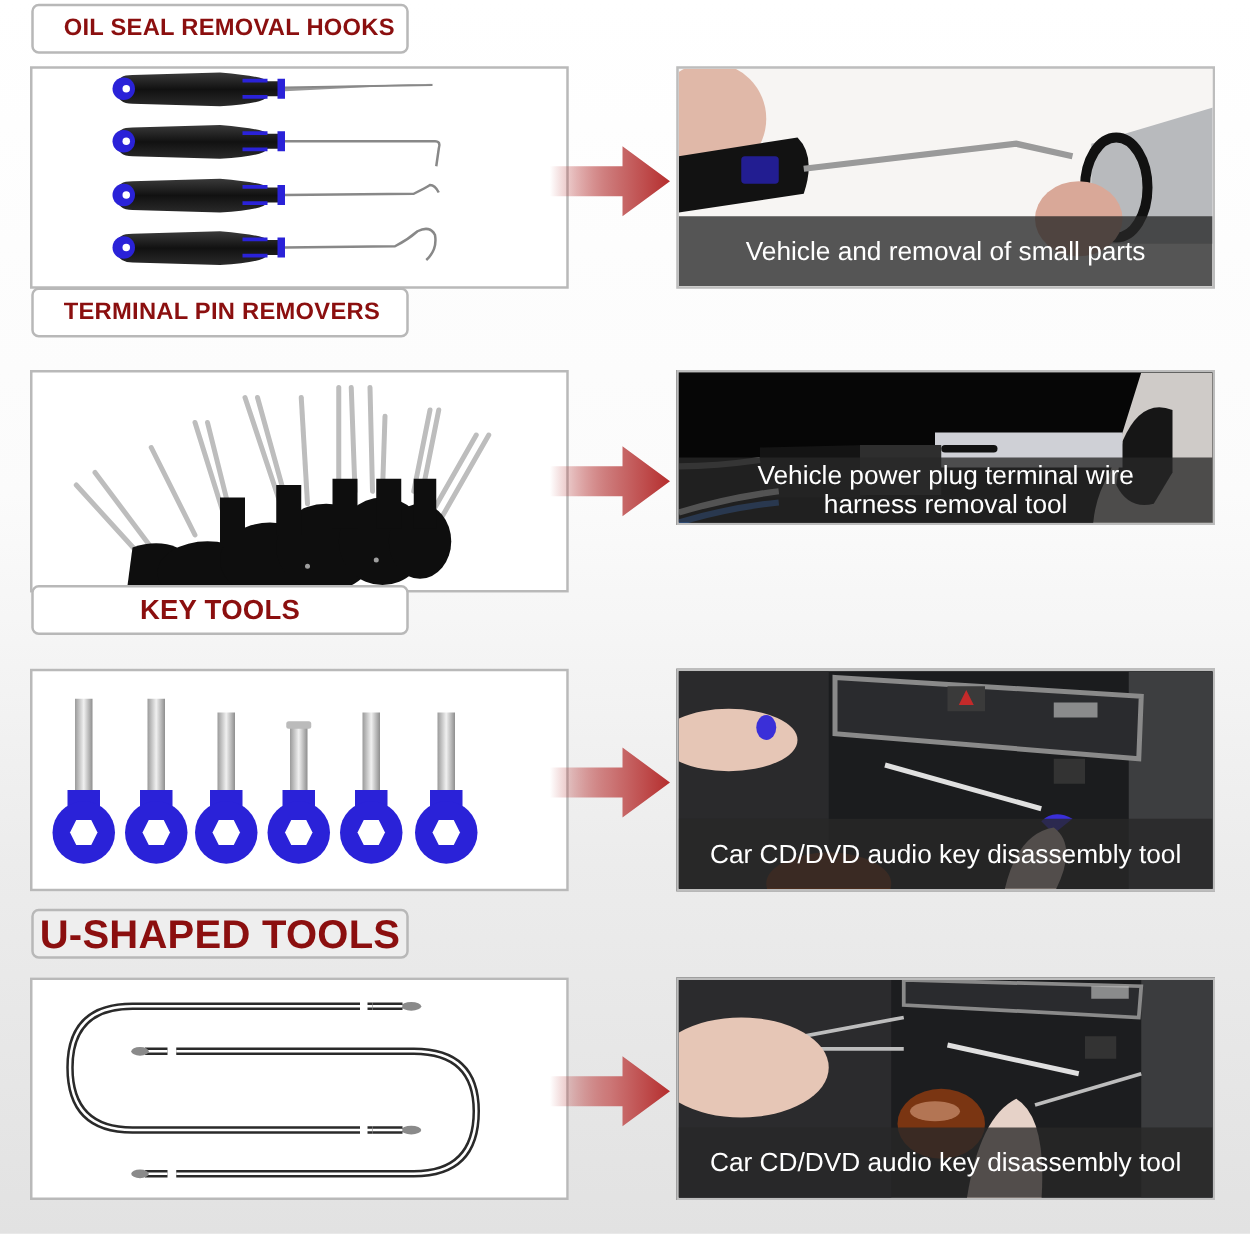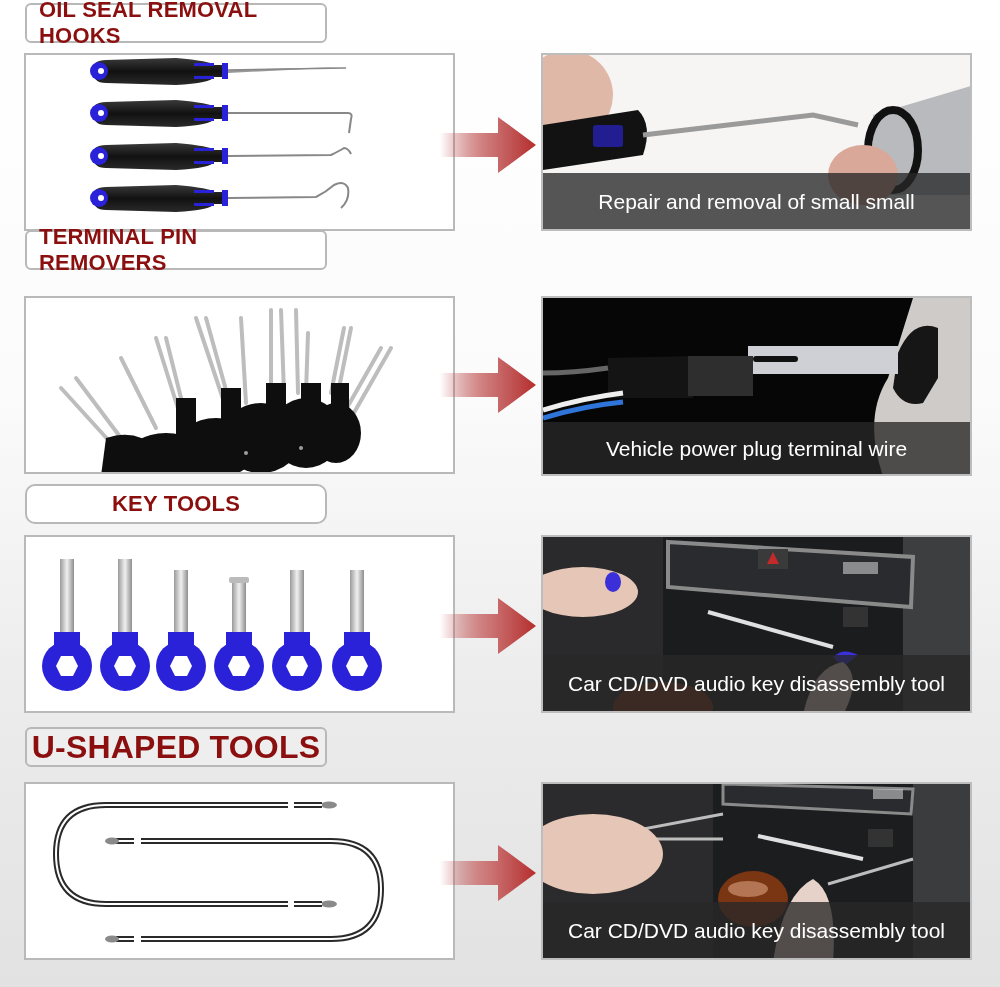--- a/index.html
+++ b/index.html
@@ -15,21 +15,21 @@
     width: 302px;
     height: 40px;
     border: 2px solid #b8b8b8;
     border-radius: 6px;
     background: #ffffff;
     display: flex; align-items: center;
     color: #8b0f0f;
     font-weight: bold;
     letter-spacing: 0.2px;
   }
-  .label-box.left { justify-content: flex-start; padding-left: 12px; font-size: 22px; }
+  .label-box.left { justify-content: flex-start; padding-left: 24px; font-size: 19px; }
   .label-box.center { justify-content: center; font-size: 22px; }
   .label-box.big { justify-content: center; font-size: 32px; background: #eeeeee; }
 
   .img-box {
     position: absolute;
     left: 24px;
     width: 431px;
     border: 2px solid #b9b9b9;
     background: #ffffff;
     overflow: hidden;
@@ -130,21 +130,21 @@
     <rect width="431" height="178" fill="#f7f5f3"></rect>
     <ellipse cx="25" cy="40" rx="45" ry="45" fill="#e0b8a8"></ellipse>
     <path d="M0 70 L95 55 Q110 70 100 100 L0 115Z" fill="#121212"></path>
     <rect x="50" y="70" width="30" height="22" rx="3" fill="#2a22c8" opacity="0.7"></rect>
     <path d="M100 80 L270 60 L315 70" fill="none" stroke="#9a9a9a" stroke-width="5"></path>
     <path d="M330 60 L431 30 L431 140 L330 140Z" fill="#b8babd"></path>
     <ellipse cx="350" cy="95" rx="25" ry="40" fill="none" stroke="#111" stroke-width="8"></ellipse>
     <ellipse cx="320" cy="120" rx="35" ry="30" fill="#d9a898"></ellipse>
   </svg>
   <div class="caption" style="height:56px;">
-    <span>Repair and removal of small small</span>
+    <span>Vehicle and removal of small parts</span>
   </div>
 </div>
 
 <div class="label-box left" style="top:230px;">TERMINAL PIN REMOVERS</div>
 
 <div class="img-box" style="top:296px; height:178px;">
   <svg width="431" height="178" viewBox="0 0 431 178">
     <g stroke="#bdbdbd" stroke-width="4" fill="none" stroke-linecap="round">
       <line x1="35" y1="90" x2="85" y2="145"></line>
         <line x1="50" y1="80" x2="95" y2="140"></line>
@@ -187,39 +187,40 @@
   <defs>
       <linearGradient id="ag2" x1="0" x2="1">
         <stop offset="0" stop-color="#b93a3a" stop-opacity="0"></stop>
         <stop offset="0.5" stop-color="#cc7777"></stop>
         <stop offset="1" stop-color="#b52e2e"></stop>
       </linearGradient>
     </defs>
   <path d="M0 18 L58 18 L58 2 L96 30 L58 58 L58 42 L0 42Z" fill="url(#ag2)"></path>
 </svg>
 
-<div class="photo" style="top:296px; height:180px; background:#050505;">
+<div class="photo" style="top:296px; height:124px; background:#050505;">
   <svg width="431" height="178" viewBox="0 0 431 178">
     <rect width="431" height="178" fill="#060606"></rect>
     <path d="M370 0 L431 0 L431 178 L340 178 Q320 120 345 80 Z" fill="#cfcbc8"></path>
     <path d="M395 30 Q370 20 355 55 L350 90 Q360 110 380 105 L395 80 Z" fill="#161616"></path>
     <rect x="205" y="48" width="150" height="28" fill="#cfd0d6"></rect>
     <rect x="210" y="58" width="45" height="6" rx="3" fill="#111"></rect>
     <path d="M65 60 L150 58 L150 100 L65 100Z" fill="#141414"></path>
     <rect x="145" y="58" width="65" height="40" fill="#2e2e2e"></rect>
     <path d="M0 75 Q30 75 65 70" stroke="#666" stroke-width="5" fill="none"></path>
     <path d="M0 112 Q40 100 80 95" stroke="#eee" stroke-width="5" fill="none"></path>
     <path d="M0 120 Q40 108 80 104" stroke="#2f74d8" stroke-width="5" fill="none"></path>
   </svg>
   <div class="caption" style="height:52px;">
     <span>Vehicle power plug terminal wire</span>
+    <span>harness removal tool</span>
   </div>
 </div>
 
-<div class="label-box center" style="top:484px;border-radius:10px;">KEY TOOLS</div>
+<div class="label-box center" style="top:468px;">KEY TOOLS</div>
 
 <div class="img-box" style="top:535px; height:178px;">
   <svg width="431" height="178" viewBox="0 0 431 178">
     <defs>
       <linearGradient id="kg" x1="0" x2="1">
           <stop offset="0" stop-color="#9a9a9a"></stop>
           <stop offset="0.5" stop-color="#f0f0f0"></stop>
           <stop offset="1" stop-color="#8e8e8e"></stop>
         </linearGradient>
     </defs>

